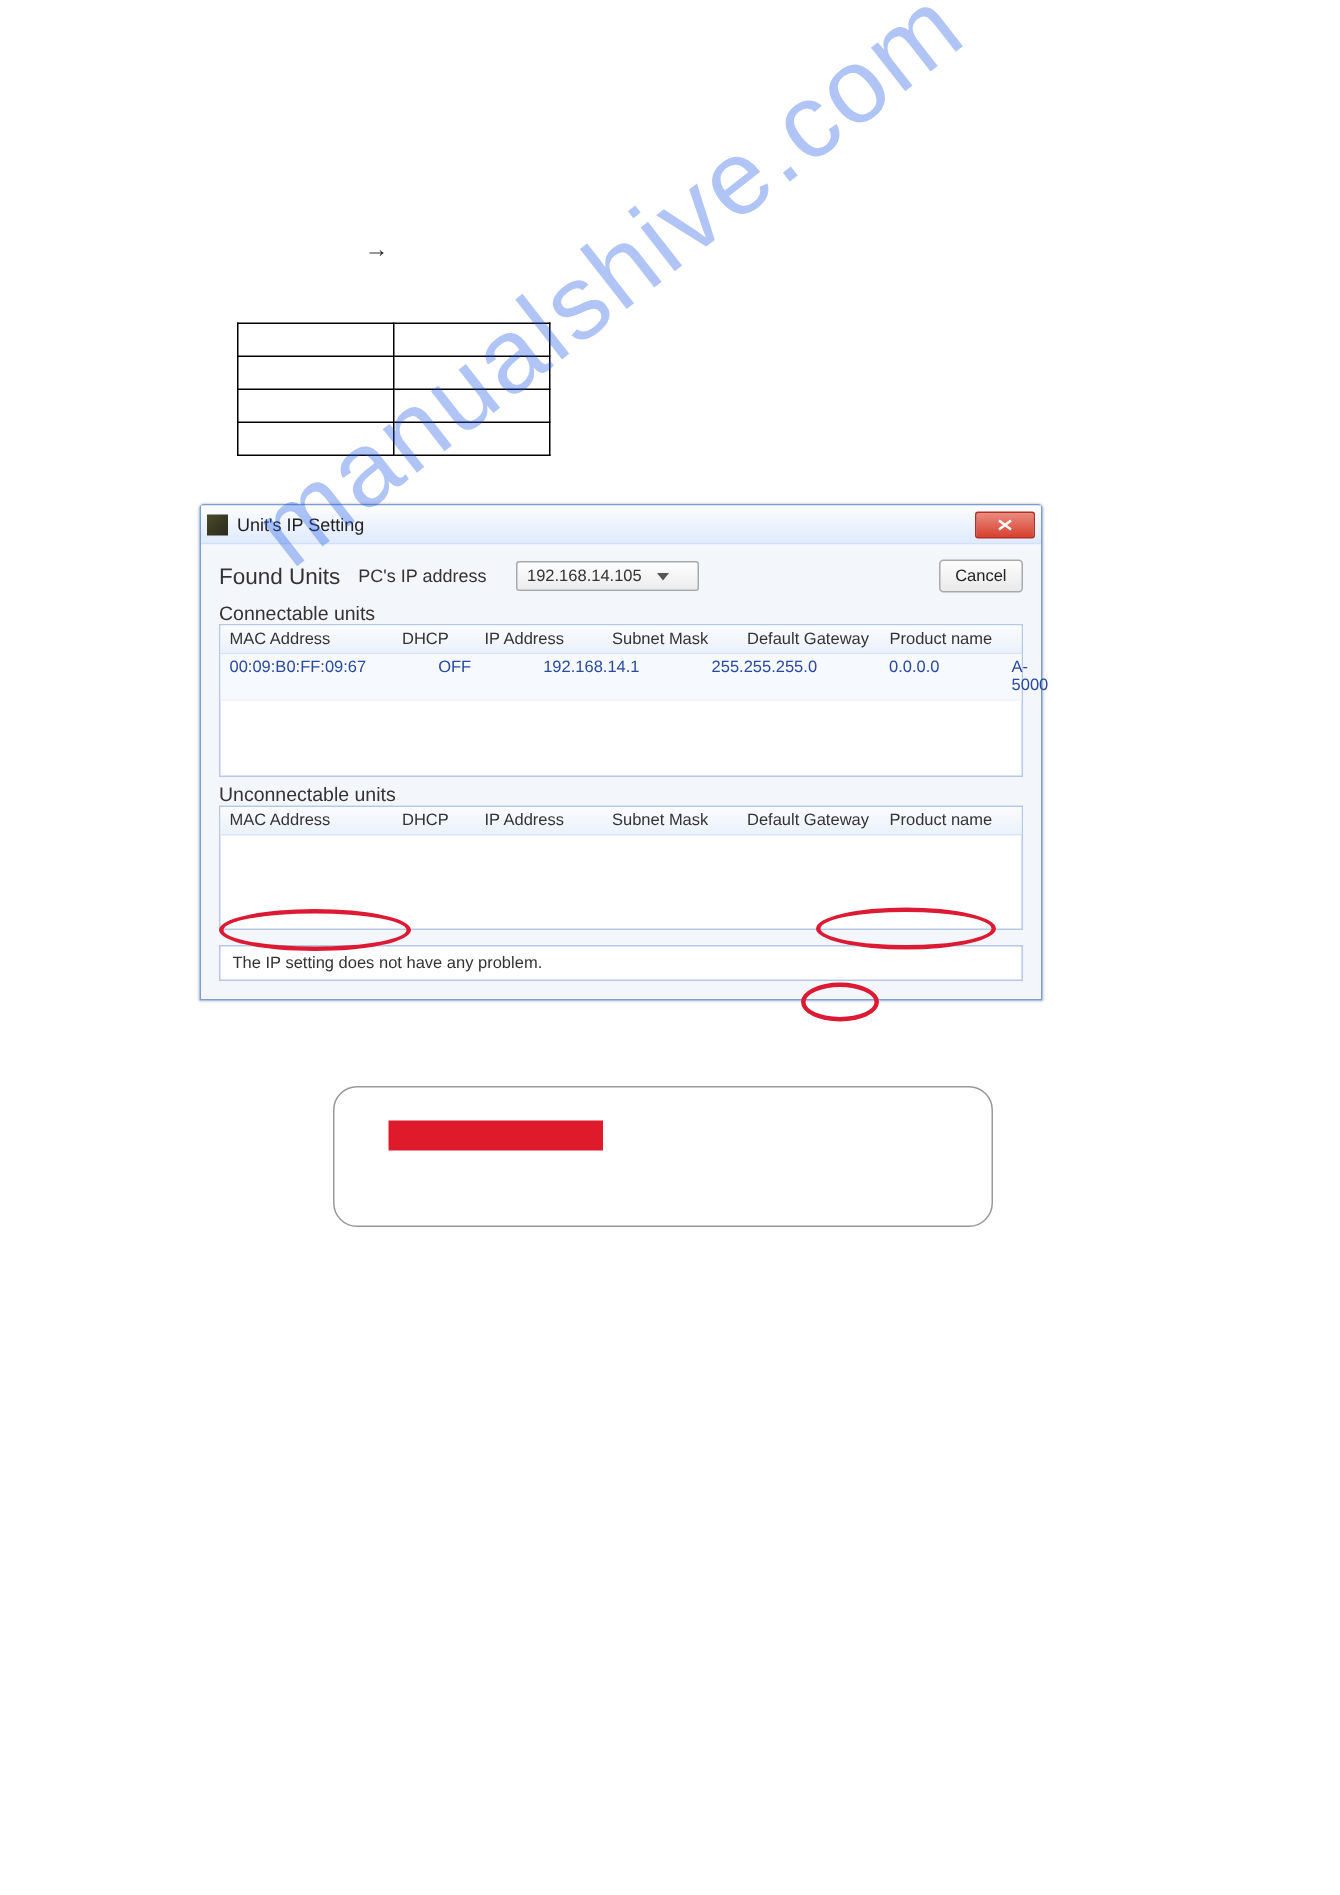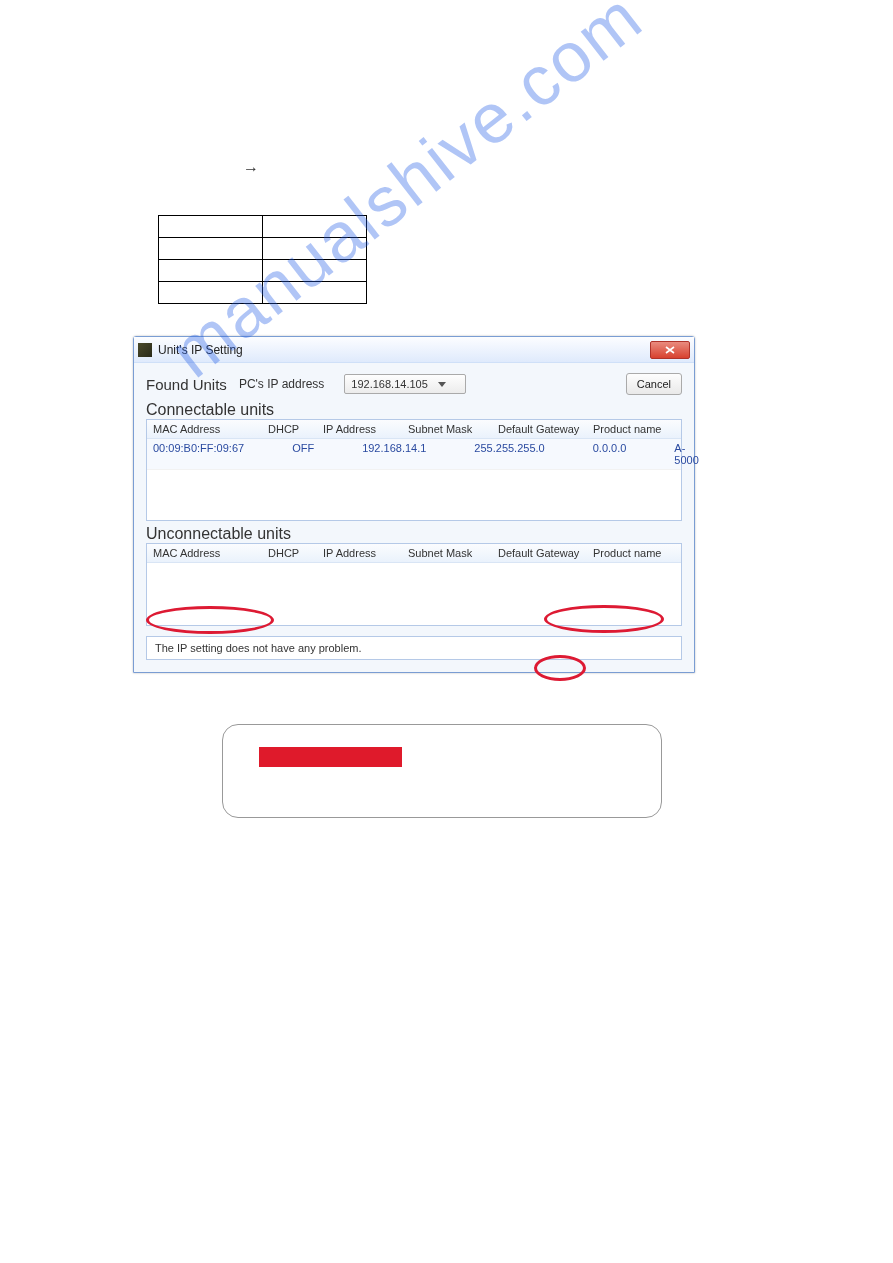--- a/index.html
+++ b/index.html
@@ -20,21 +20,21 @@
 .lbl { font-size: 15px; margin-right: 12px; }
 .lbl2 { font-size: 12px; margin-right: 20px; }
 .combo { width: 122px; height: 20px; background: linear-gradient(#fefefe,#ececec); border: 1px solid #aaa; border-radius: 2px; display: flex; align-items: center; padding: 0 19px 0 6px; justify-content: space-between; cursor: pointer; }
 .combo-arrow { width: 0; height: 0; border-left: 4px solid transparent; border-right: 4px solid transparent; border-top: 5px solid #555; }
 .spacer { flex: 1; }
 .btn { background: linear-gradient(#fdfdfd,#e9e9e9); border: 1px solid #aaa; border-radius: 3px; height: 22px; padding: 0 10px; display: flex; align-items: center; justify-content: center; cursor: pointer; font-size: 11px; color: #222; white-space: nowrap; }
 .btn.wide { width: 104px; }
 .btn.disabled { color: #999; border-color: #ccc; background: linear-gradient(#fdfdfd,#f2f2f2); cursor: default; }
 .underline-first::first-letter { text-decoration: underline; }
 
-.section-label { font-size: 16px; margin: 4px 0 0 0; }
+.section-label { font-size: 13px; margin: 4px 0 0 0; }
 .grid-box { border: 1px solid #b5c9e7; background: #fff; }
 .grid-header { display: flex; background: linear-gradient(#fbfcfe,#eaf2fc); border-bottom: 1px solid #d9e5f5; }
 .grid-header div, .grid-row div { padding: 3px 6px; font-size: 11px; }
 .grid-row { display: flex; border-bottom: 1px solid #f2f2f2; color: #2a4aa0; gap: 36px; }
 .grid-row.selected { background: #f6f9fe; }
 .c-mac { width: 115px; } .c-dhcp { width: 55px; } .c-ip { width: 85px; } .c-mask { width: 90px; } .c-gw { width: 95px; } .c-prod { flex: 1; }
 .grid-empty { height: 50px; }
 .grid-empty.tall { height: 62px; }
 
 .msg-box { border: 1px solid #b5c9e7; background: #fff; margin-top: 10px; padding: 5px 8px; font-size: 11px; }

